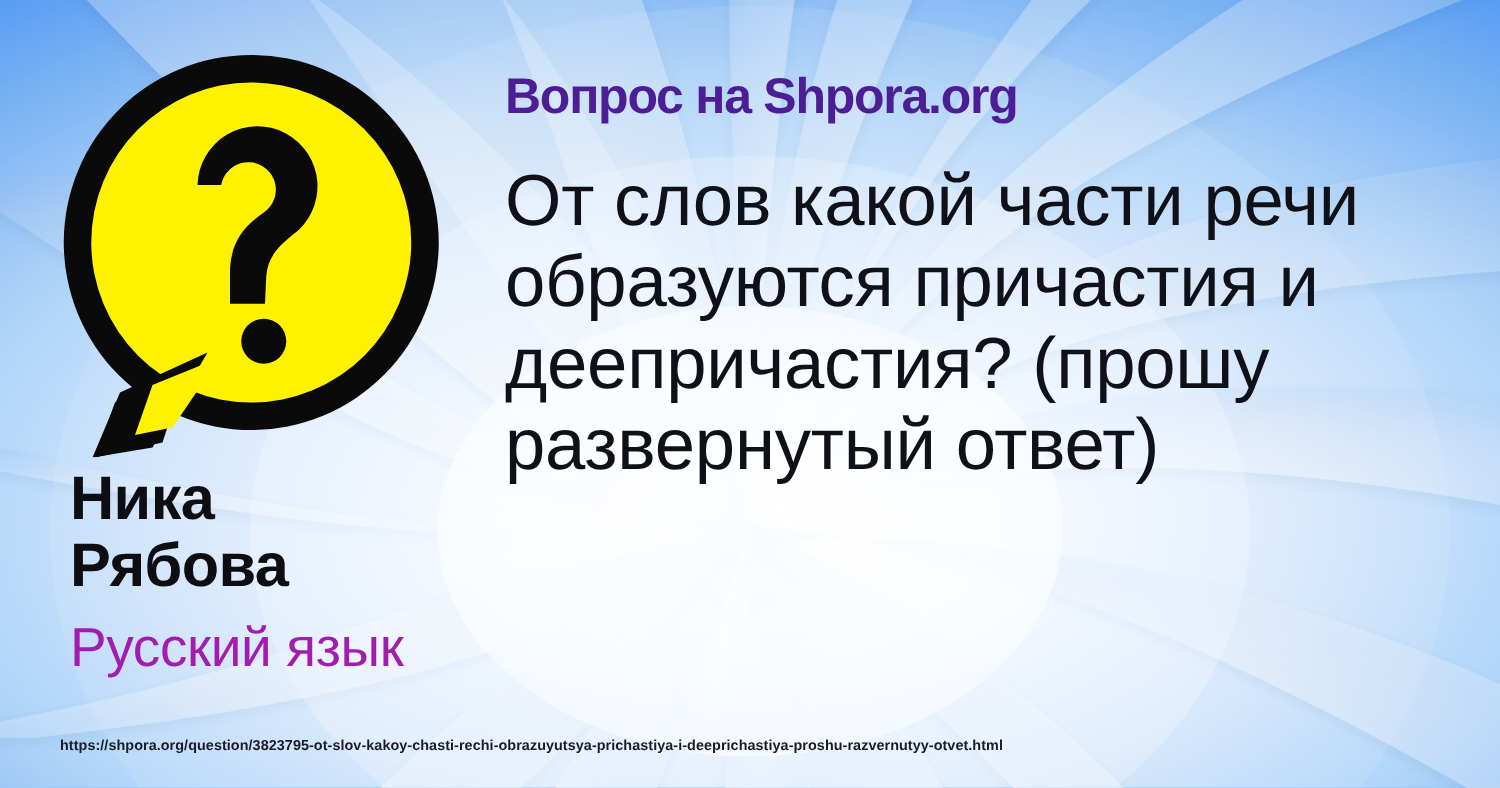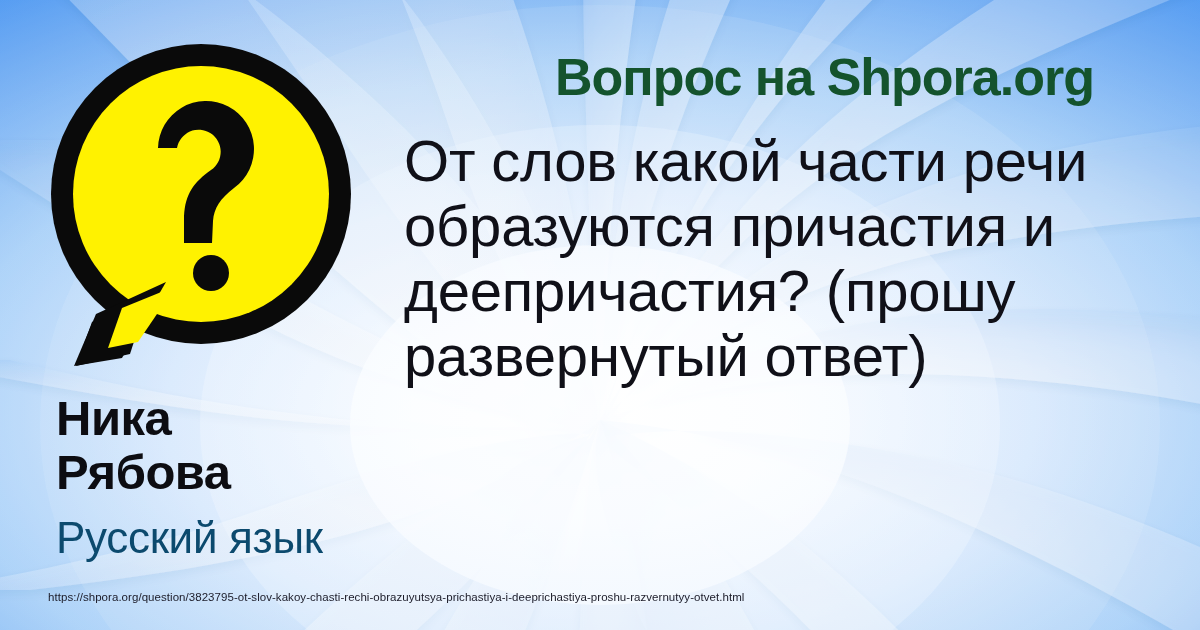--- a/index.html
+++ b/index.html
@@ -37,72 +37,70 @@
     height: 330px;
   }
   #bubble-icon svg { display: block; width: 330px; height: 330px; }
 
   
   #author-block {
     position: absolute;
     left: 56px;
     top: 372px;
     width: 330px;
-    margin-top: 19px;
   }
   .author-name {
     font-size: 49px;
     font-weight: bold;
     line-height: 54px;
     color: #0d0d12;
     letter-spacing: -0.5px;
     white-space: pre-line;
   }
   .subject-name {
     margin-top: 14px;
     font-size: 44px;
     font-weight: normal;
     line-height: 50px;
-    color: #0c4a6e;
+    color: #a21caf;
     letter-spacing: -0.3px;
   }
 
   
   #content-block {
     position: absolute;
     left: 404px;
     top: 48px;
     width: 690px;
   }
   .site-title {
-    font-size: 52px;
+    font-size: 40px;
     font-weight: bold;
     line-height: 58px;
-    color: #14532d;
+    color: #4c1d95;
     letter-spacing: -1px;
     white-space: nowrap;
-    text-align: right;
   }
   .question-text {
     margin-top: 22px;
     font-size: 58px;
     font-weight: normal;
     line-height: 65px;
     color: #101018;
     letter-spacing: -0.2px;
     white-space: pre-line;
   }
 
   
   #footer-url {
     position: absolute;
     left: 48px;
     top: 591px;
     font-size: 11.5px;
-    font-weight: normal;
+    font-weight: bold;
     color: #1b1b28;
     letter-spacing: 0.05px;
     white-space: nowrap;
   }
 </style>
 </head>
 <body>
 
 <div id="stage">
 

